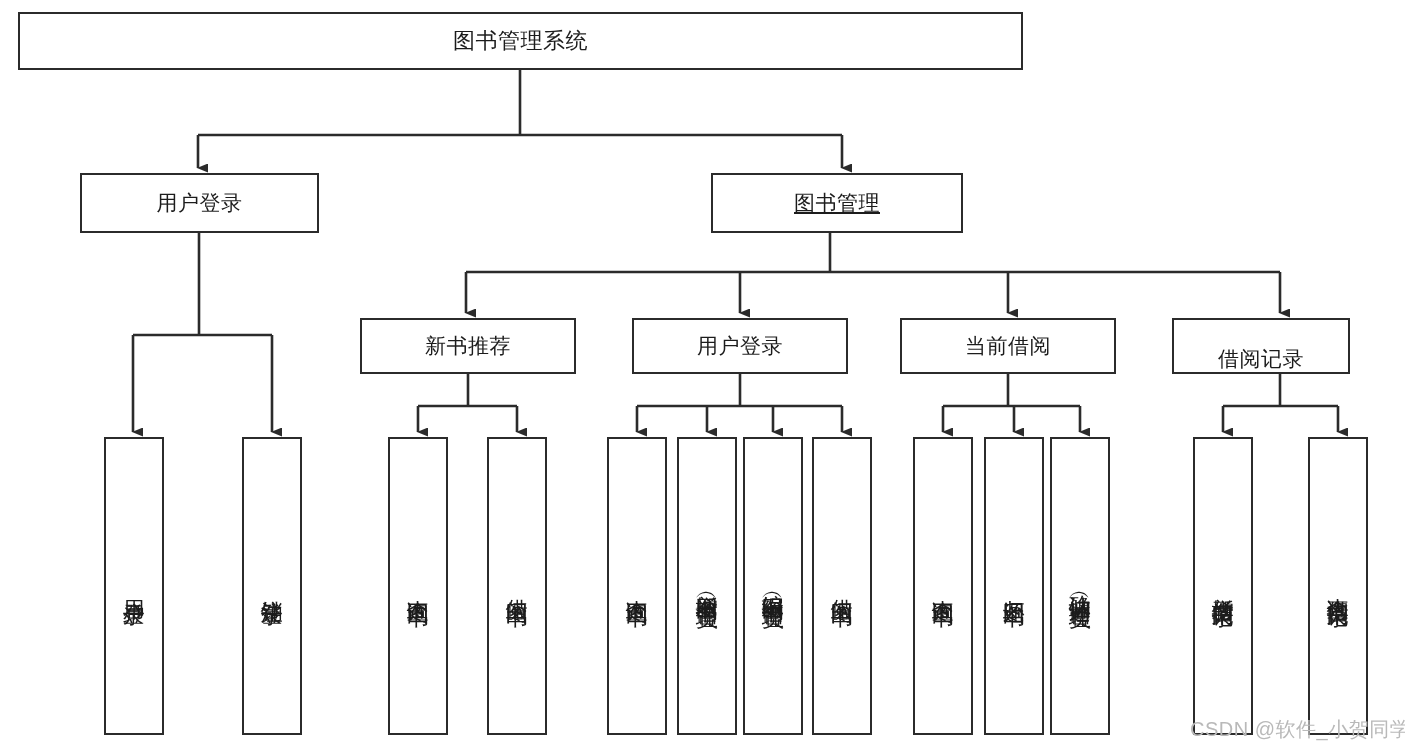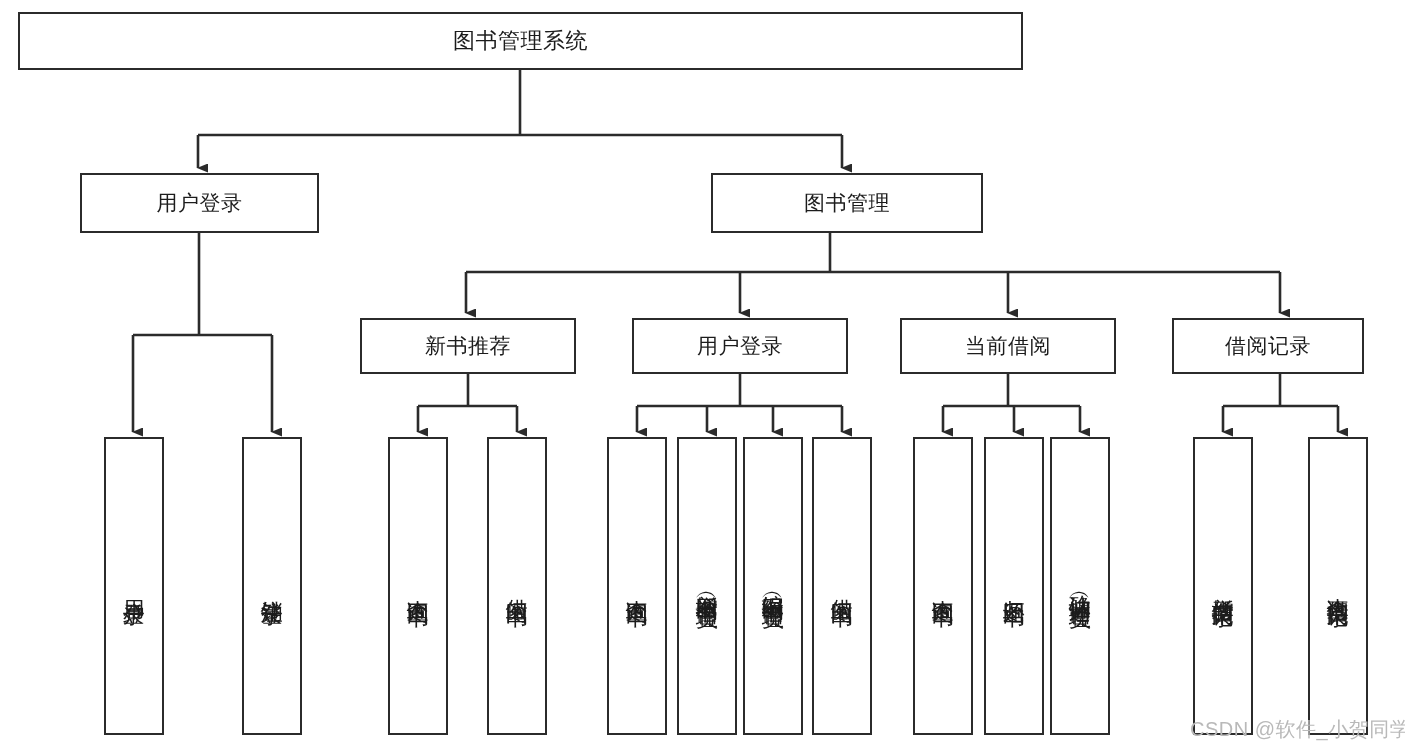--- a/index.html
+++ b/index.html
@@ -131,37 +131,37 @@
   </svg>
 
   <div class="node horiz root" style="left:18px; top:12px; width:1005px; height:58px;">
     <span class="label">图书管理系统</span>
   </div>
 
   <div class="node horiz" style="left:80px; top:173px; width:239px; height:60px;">
     <span class="label">用户登录</span>
   </div>
 
-  <div class="node horiz" style="left:711px; top:173px; width:272px; height:60px;">
+  <div class="node horiz" style="left:711px; top:173px; width:252px; height:60px;text-decoration:underline;">
     <span class="label">图书管理</span>
   </div>
 
   <div class="node horiz" style="left:360px; top:318px; width:216px; height:56px;">
     <span class="label">新书推荐</span>
   </div>
 
   <div class="node horiz" style="left:632px; top:318px; width:216px; height:56px;">
     <span class="label">用户登录</span>
   </div>
 
   <div class="node horiz" style="left:900px; top:318px; width:216px; height:56px;">
     <span class="label">当前借阅</span>
   </div>
 
-  <div class="node horiz" style="left:1172px; top:318px; width:192px; height:56px;">
+  <div class="node horiz" style="left:1172px; top:318px; width:178px; height:56px;align-items:flex-end;">
     <span class="label">借阅记录</span>
   </div>
 
   <div class="node vert" style="left:104px; top:437px; width:60px; height:298px;">
     <span class="label">用户登录</span>
   </div>
 
   <div class="node vert" style="left:242px; top:437px; width:60px; height:298px;">
     <span class="label">注销登录</span>
   </div>

